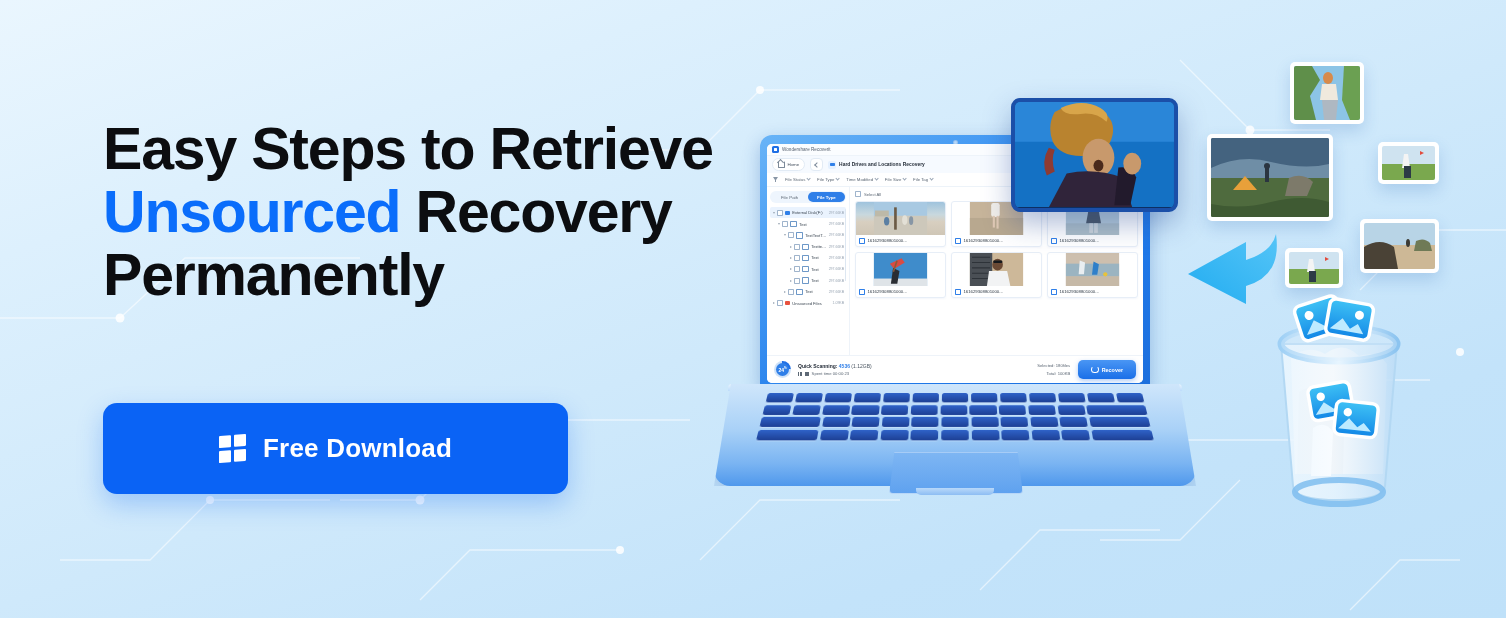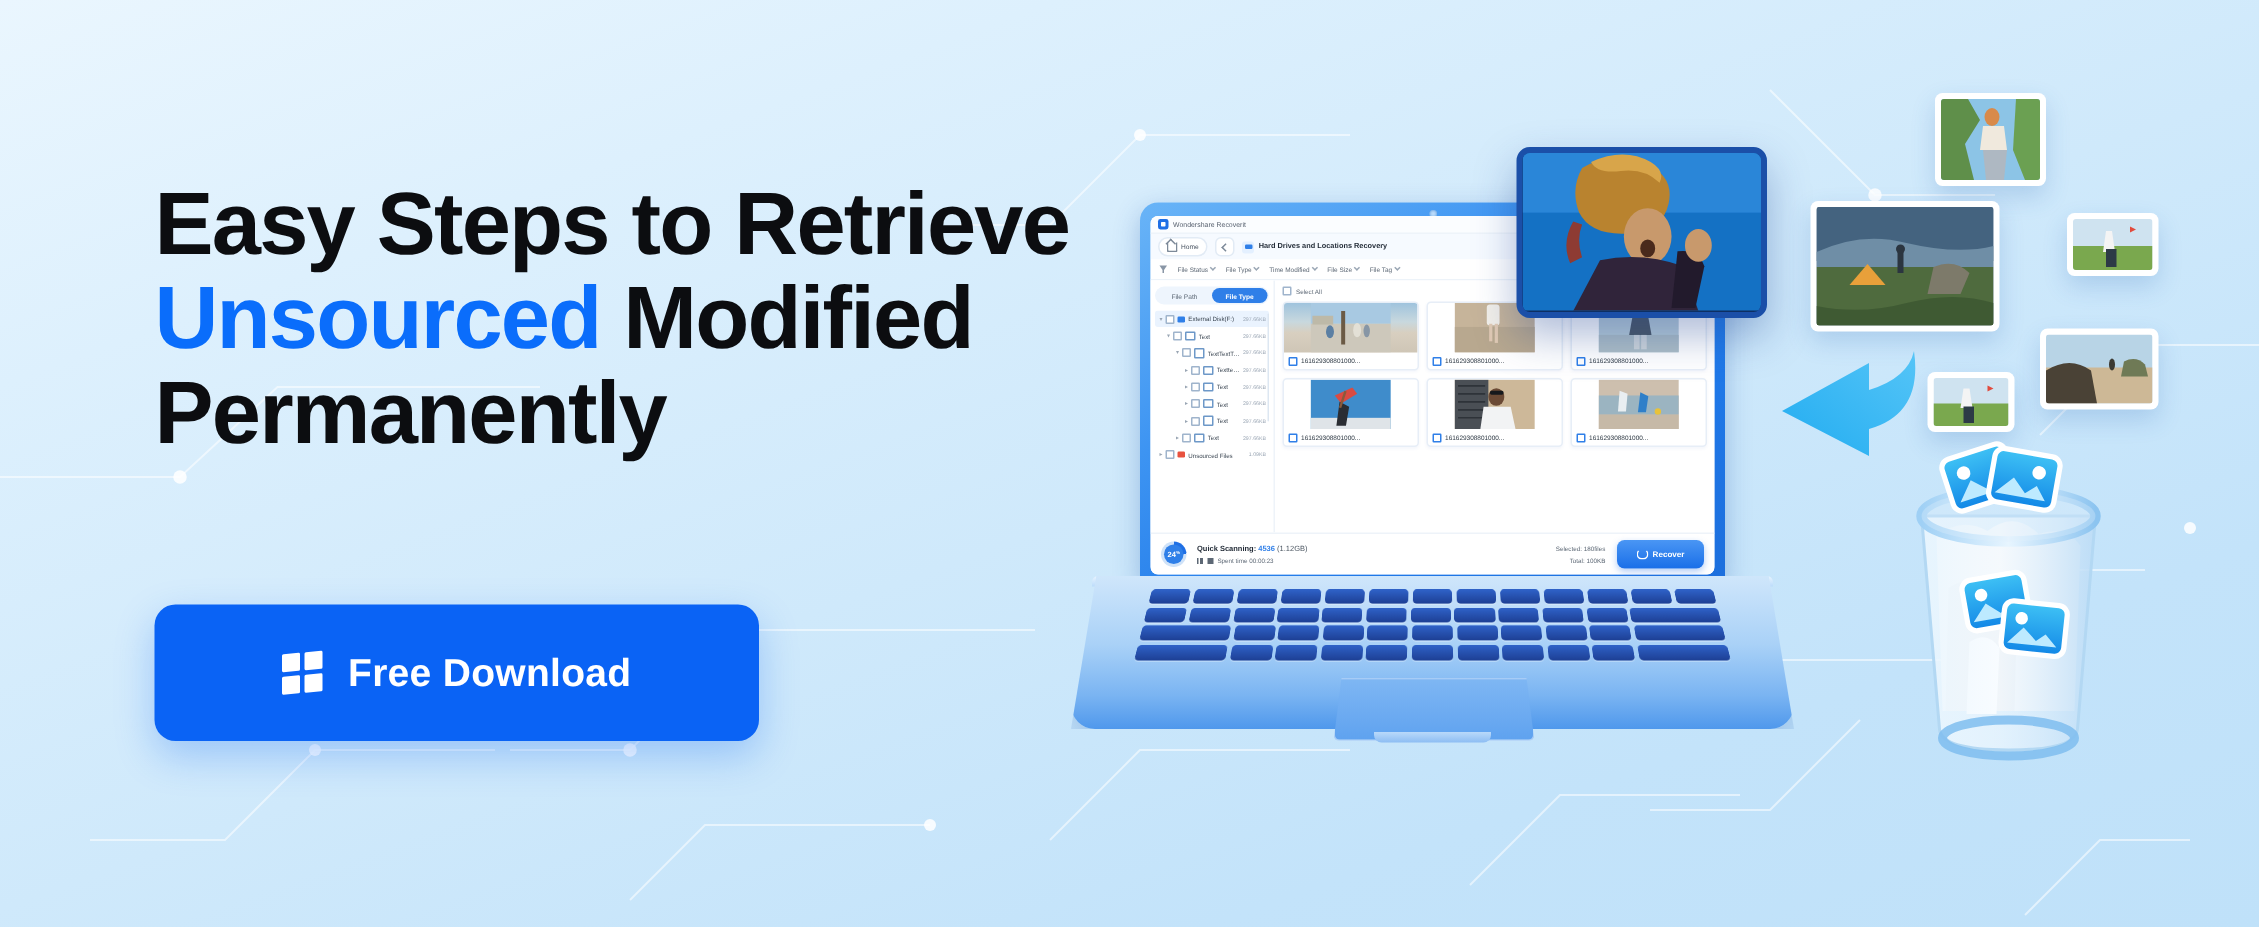--- a/index.html
+++ b/index.html
@@ -18,21 +18,21 @@
   .headline{
     font-size:59px;line-height:1.07;font-weight:bold;color:#0c0d10;
     letter-spacing:-1.2px;margin:0;
   }
   .headline .accent{color:#0a6dfb;}
   .subcopy{
     margin:24px 0 0 8px;font-size:21px;line-height:1.38;color:#2a2f38;
     letter-spacing:-.2px;max-width:420px;
   }
   .cta{
-    position:absolute;left:103px;top:403px;width:403px;height:91px;
+    position:absolute;left:103px;top:403px;width:465px;height:91px;
     background:#0a63f5;border-radius:14px;border:none;cursor:pointer;
     display:flex;align-items:center;justify-content:center;gap:17px;
     box-shadow:0 10px 26px rgba(10,99,245,.28);
   }
   .cta-label{color:#fff;font-size:26px;font-weight:bold;letter-spacing:.2px;}
   .winlogo{width:27px;height:27px;display:grid;grid-template-columns:1fr 1fr;
     grid-template-rows:1fr 1fr;gap:2.6px;transform:skewY(-5deg);}
   .winlogo i{background:#fff;display:block;border-radius:1px;}
 
   
@@ -237,21 +237,21 @@
       <circle cx="760" cy="90" r="4"></circle>
       <circle cx="1310" cy="440" r="4"></circle>
       <circle cx="620" cy="550" r="4"></circle>
       <circle cx="1460" cy="352" r="4"></circle>
     </g>
   </svg>
 
   <div class="copy">
     <h1 class="headline">
       <span>Easy Steps to Retrieve</span><br>
-      <span class="accent">Unsourced</span><span> Modified</span><br>
+      <span class="accent">Unsourced</span><span> Recovery</span><br>
       <span>Permanently</span>
     </h1>
   </div>
 
   <button class="cta">
     <span class="winlogo">
       <i></i>
         <i></i>
         <i></i>
         <i></i>

